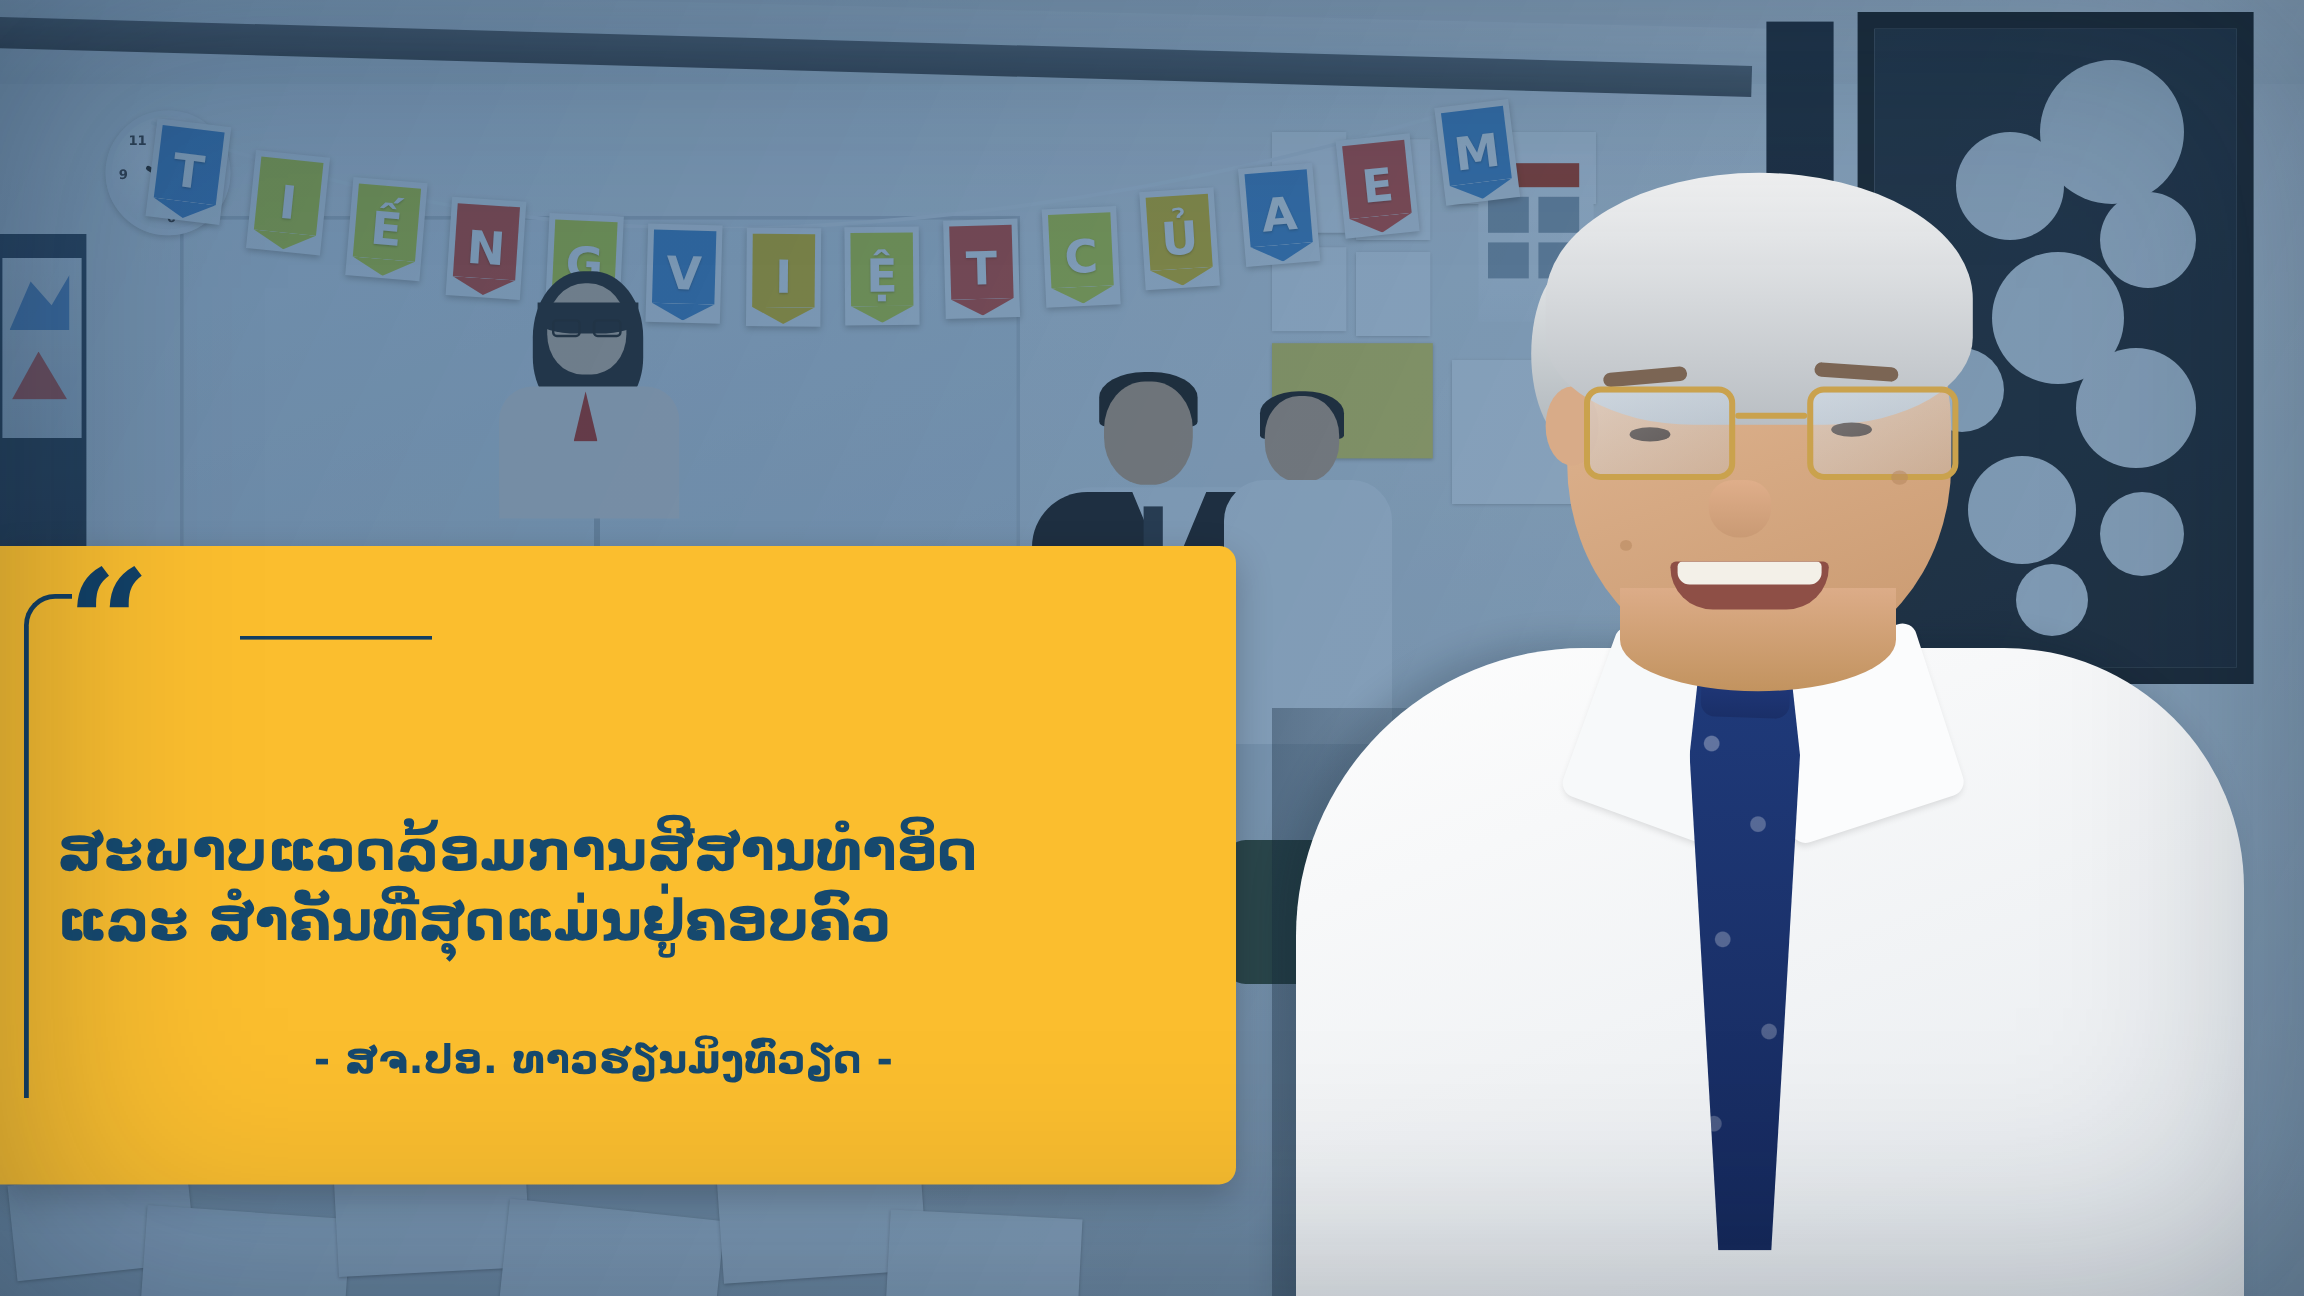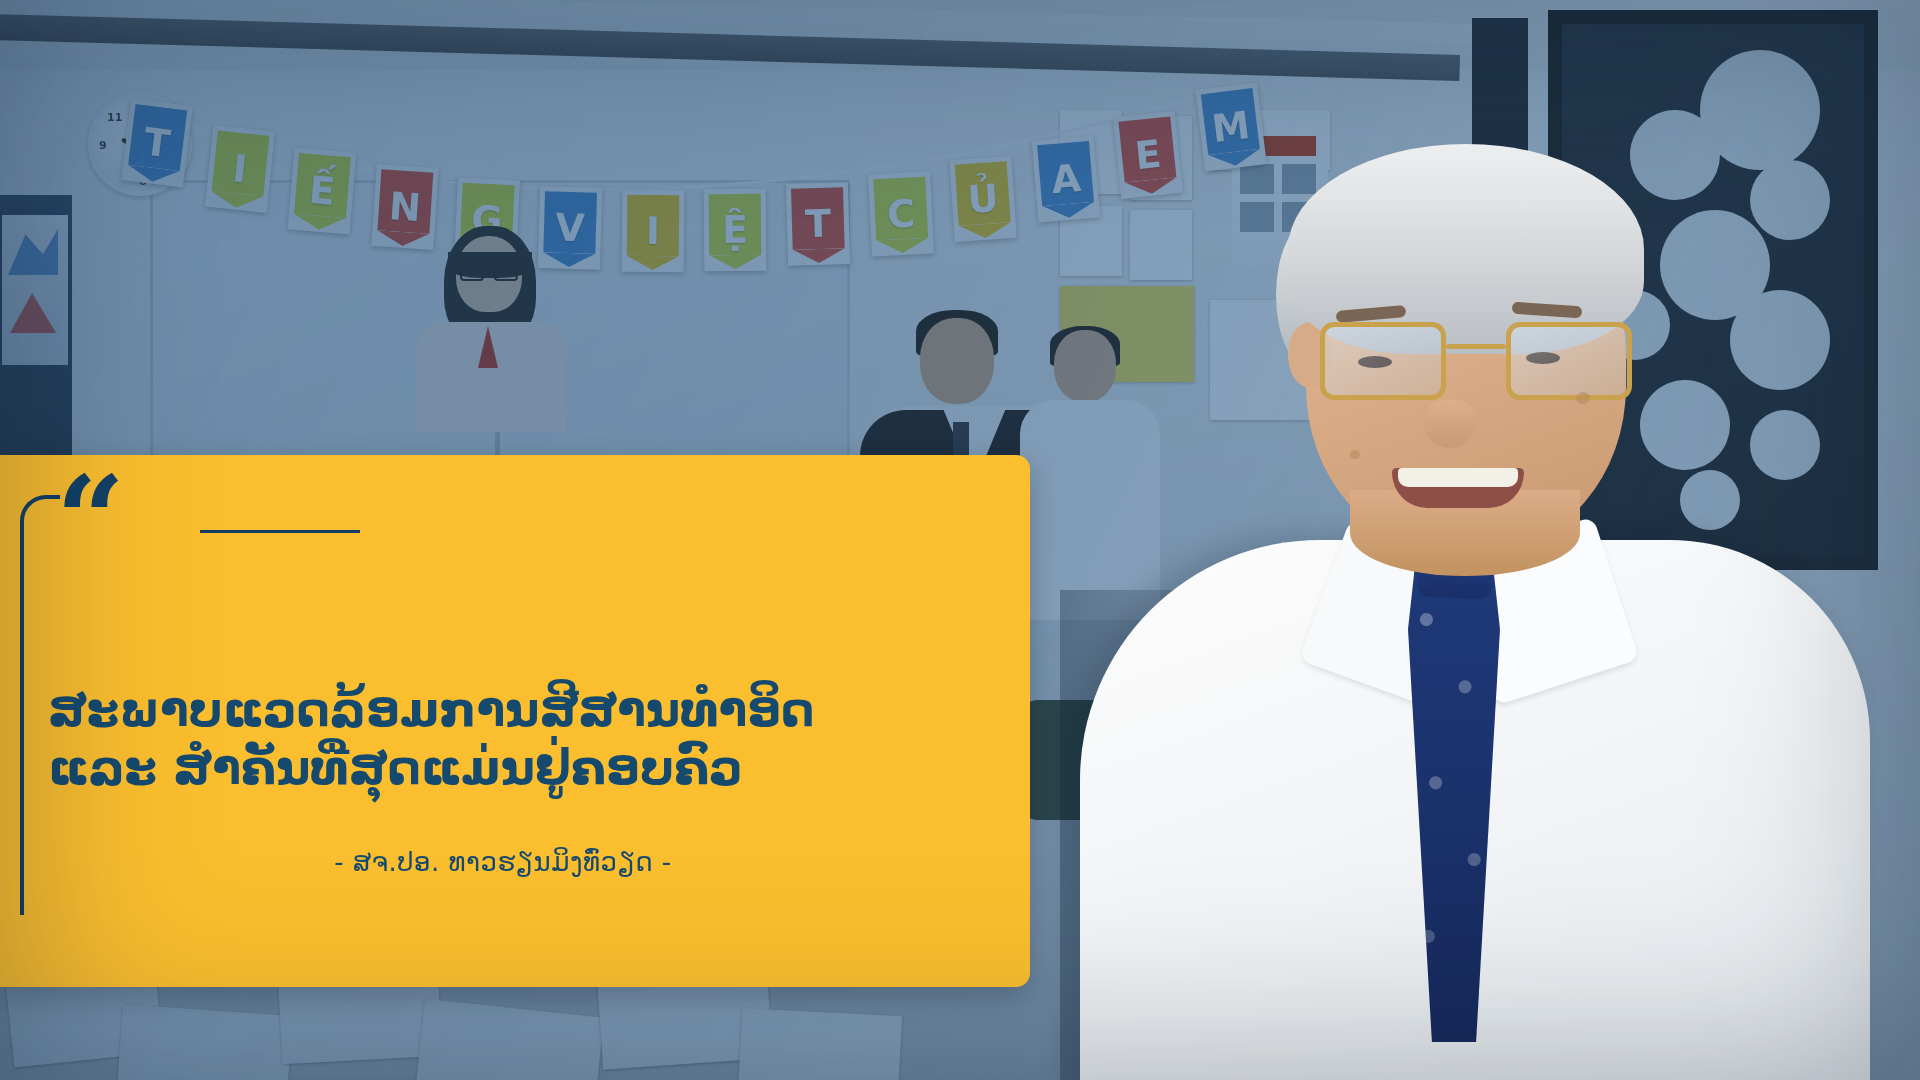--- a/index.html
+++ b/index.html
@@ -176,22 +176,22 @@
              background:linear-gradient(180deg,#2a4fa8 8%, #3a63c4 42%, #7f9ee8 100%);
              -webkit-background-clip:text; background-clip:text; color:transparent;
              -webkit-text-stroke:6px #ffffff; paint-order:stroke fill;
              filter:drop-shadow(0 3px 3px rgba(0,0,0,.18)); }
 
   .sub{ position:absolute; left:48px; width:960px; color:#16496e;
         font-size:47px; line-height:1.22; font-weight:800; }
   .sub.l1{ top:226px; }
   .sub.l2{ top:284px; }
 
-  .attrib{ position:absolute; left:48px; top:392px; width:910px; text-align:center;
-           color:#16496e; font-size:26px; font-weight:400; letter-spacing:.5px; }
+  .attrib{ position:absolute; left:48px; top:408px; width:910px; text-align:center;
+           color:#16496e; font-size:33px; font-weight:700; letter-spacing:.5px; }
 
   .vignette{ position:absolute; inset:0; pointer-events:none;
              box-shadow:inset 0 0 200px rgba(10,26,42,.35); }
 </style>
 </head>
 <body>
 
 <div class="stage">
 
   <div class="photo">

